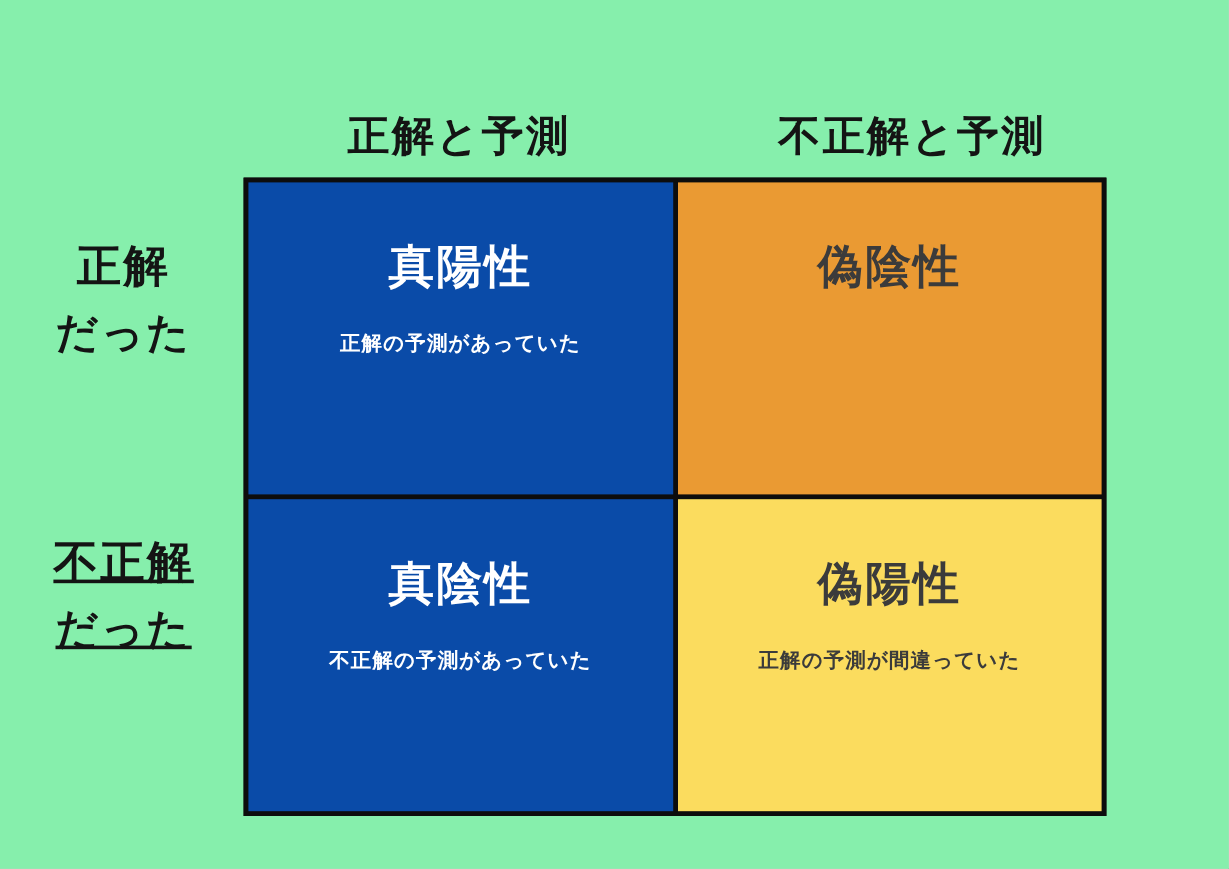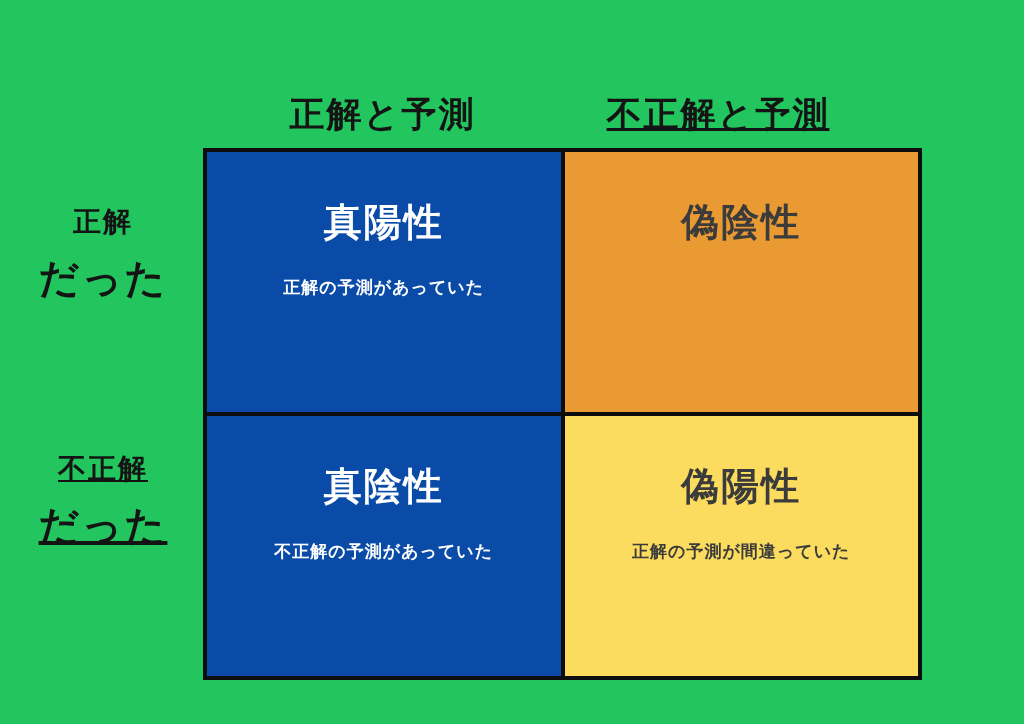--- a/index.html
+++ b/index.html
@@ -30,44 +30,44 @@
     line-height: 48px;
     text-align: center;
     font-size: 35px;
     font-weight: 700;
     letter-spacing: 2px;
     color: #141414;
     white-space: nowrap;
     font-family: "DejaVu Sans", sans-serif;
   }
   #col-header-0 { left: 203px; width: 359px; }
-  #col-header-1 { left: 540px; width: 356px; text-decoration: underline; }
+  #col-header-1 { left: 582px; width: 356px; }
 
   
   .row-header {
     position: absolute;
     left: 12px;
     width: 182px;
     text-align: center;
     color: #141414;
     font-weight: 700;
     letter-spacing: 2px;
     font-family: "DejaVu Sans", sans-serif;
   }
   #row-header-0 { top: 198px; }
   #row-header-1 { top: 445px; text-decoration: underline; }
   .row-header .line1 {
     display: block;
-    font-size: 28px;
+    font-size: 37px;
     line-height: 48px;
     white-space: nowrap;
   }
   .row-header .line2 {
     display: block;
-    font-size: 40px;
+    font-size: 35px;
     line-height: 48px;
     margin-top: 8px;
     white-space: nowrap;
   }
 
   
   #matrix {
     position: absolute;
     left: 203px;
     top: 148px;
@@ -111,21 +111,21 @@
   }
 
   .cell.dark-text .title,
   .cell.dark-text .subtitle { color: #3b3b3b; text-align: center; }
   .cell.light-text .title,
   .cell.light-text .subtitle { color: #ffffff; }
 </style>
 </head>
 <body>
 
-<div id="canvas" style="background: #22c55e;">
+<div id="canvas" style="background: #86efac;">
 
   <div class="col-header" id="col-header-0">正解と予測</div>
   <div class="col-header" id="col-header-1">不正解と予測</div>
 
   <div class="row-header" id="row-header-0">
     <span class="line1">正解</span>
     <span class="line2">だった</span>
   </div>
   <div class="row-header" id="row-header-1">
     <span class="line1">不正解</span>

